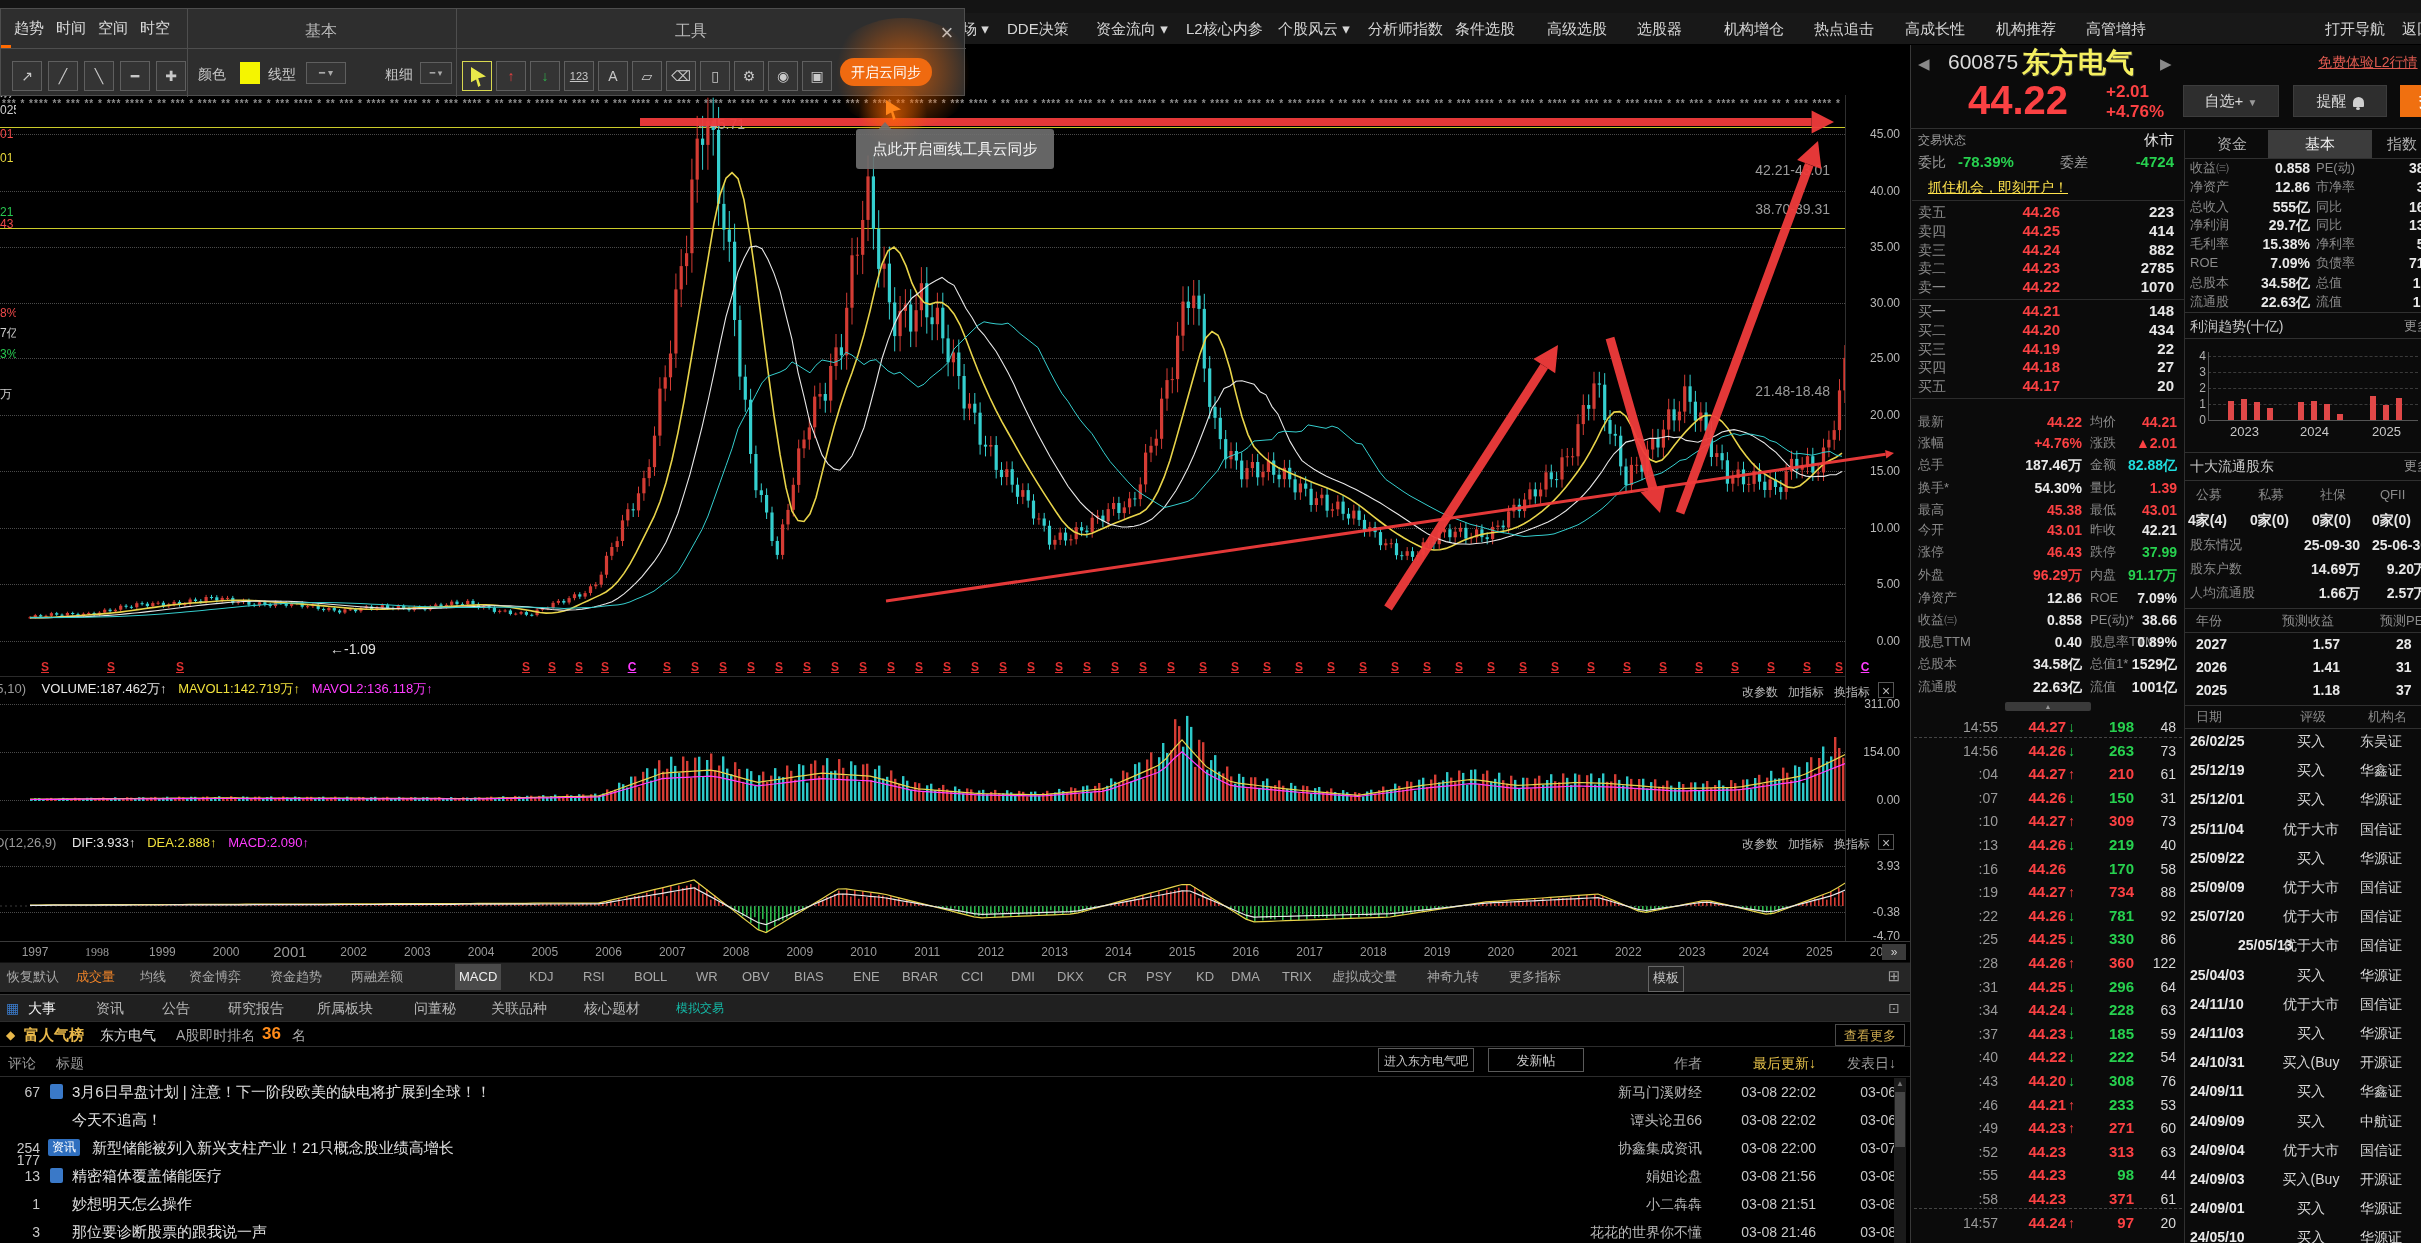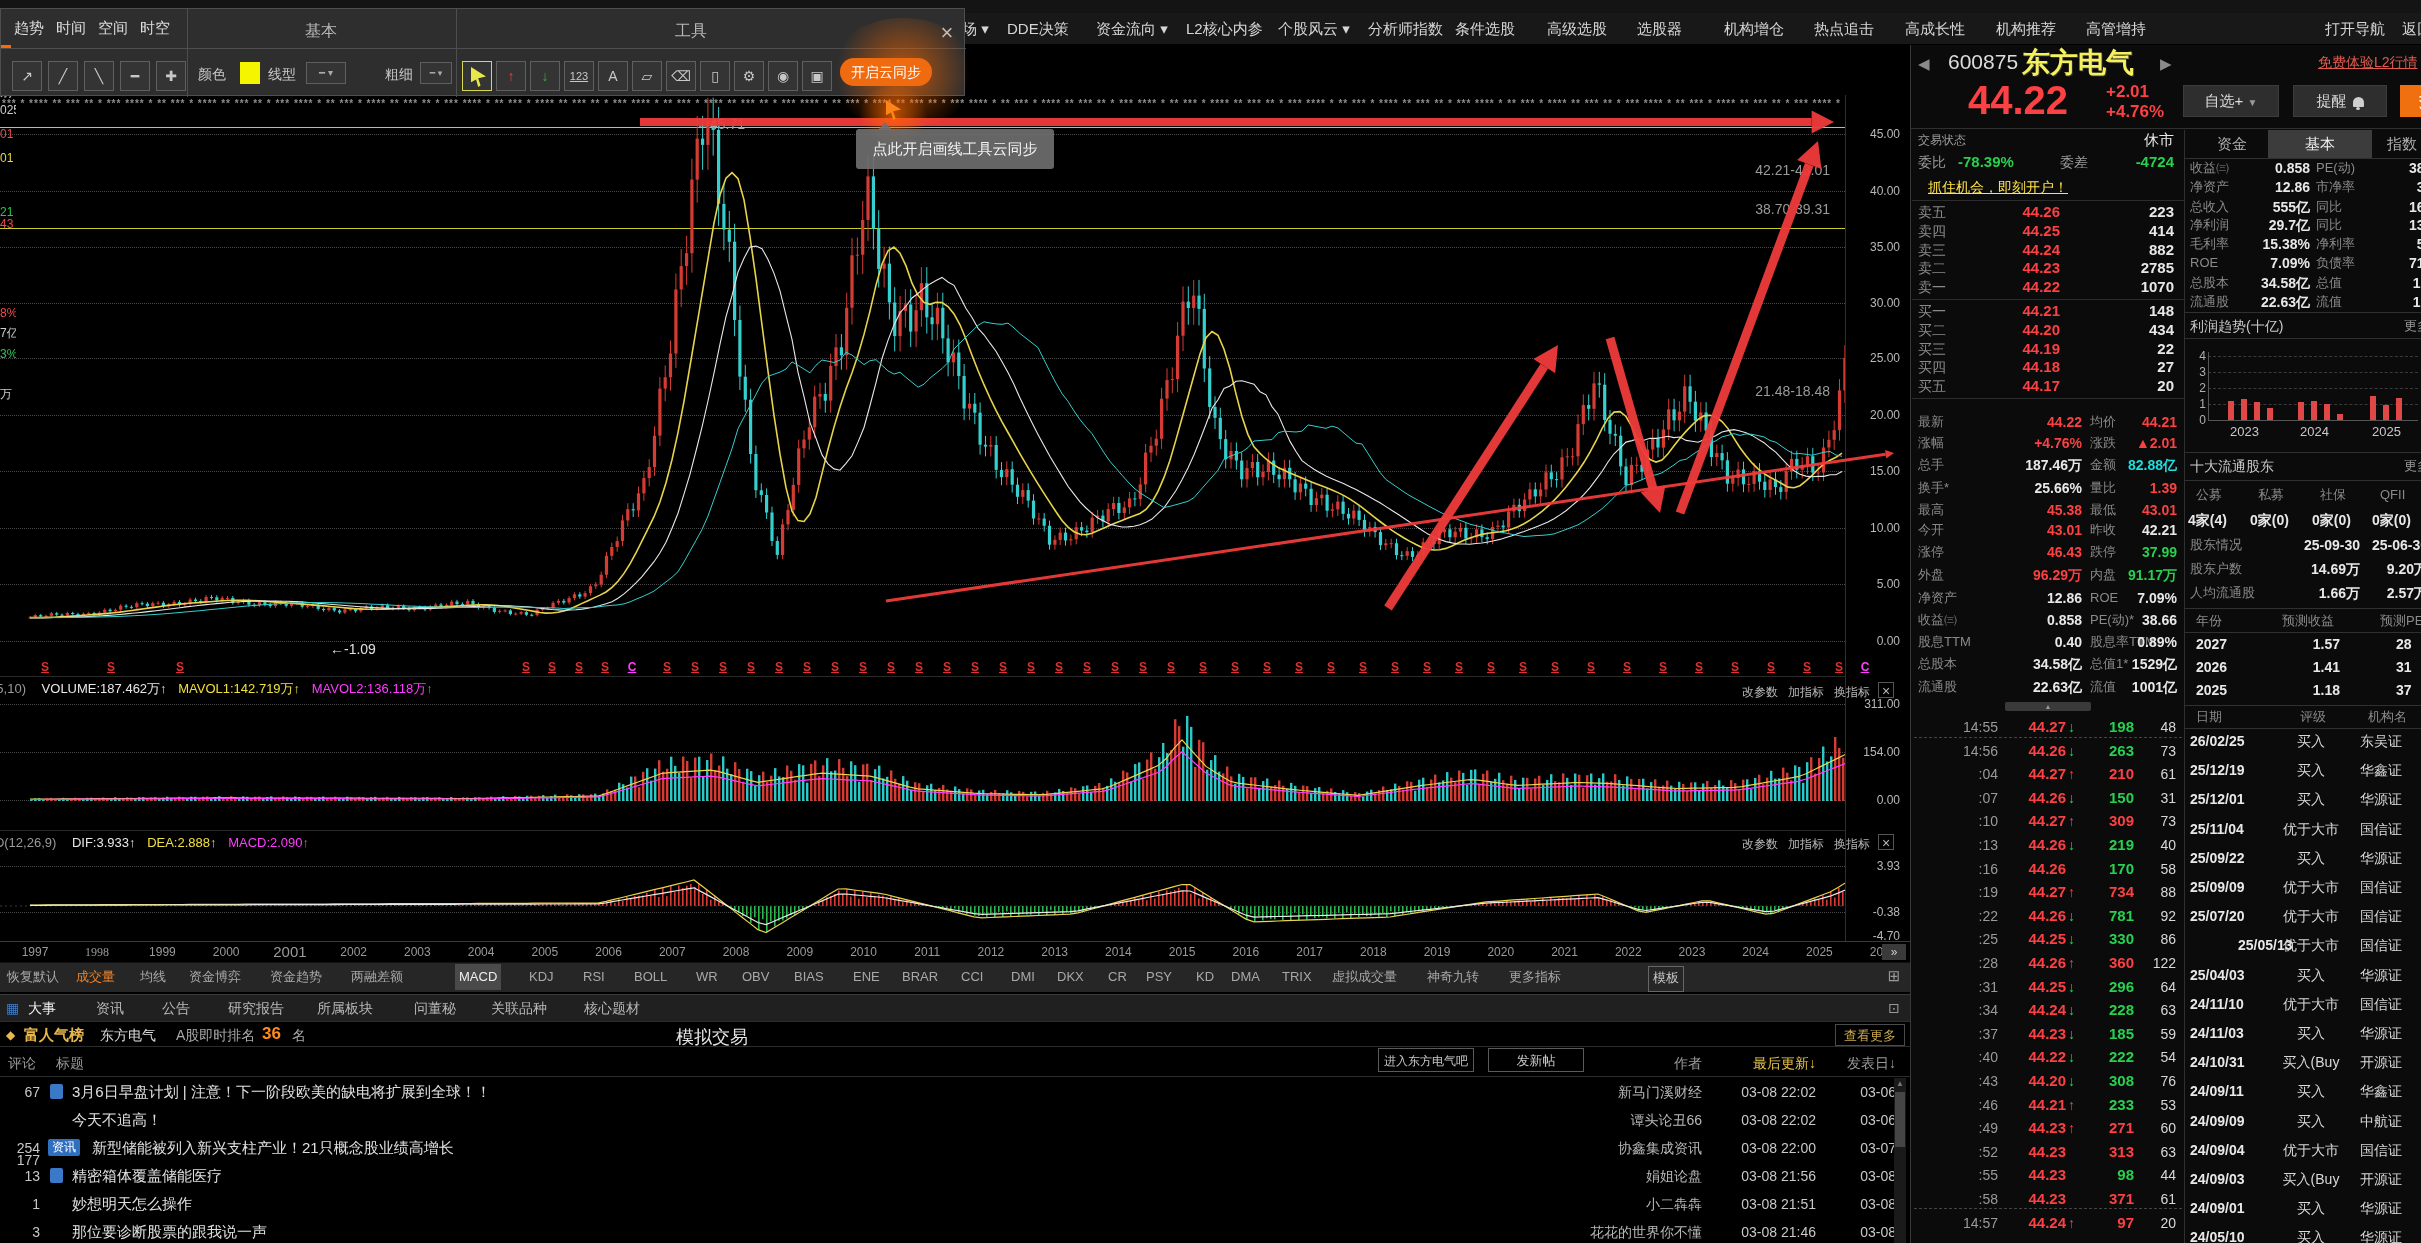--- a/index.html
+++ b/index.html
@@ -1569,21 +1569,21 @@
     <div class="abs txt" style="left: 0px; top: 995px; width: 1910px; height: 26px; background: rgb(32, 32, 32);"></div>
     <div class="abs txt" style="left: 6px; top: 1000px; width: 16px; height: 16px; color: rgb(58, 121, 200); font-size: 14px; line-height: 16px; z-index: 4;">▦</div>
     <div class="abs txt" style="left: 28px; top: 995px; height: 26px; font-size: 14px; line-height: 26px; z-index: 4; color: rgb(240, 240, 240);">大事</div>
     <div class="abs txt" style="left: 96px; top: 995px; height: 26px; font-size: 14px; line-height: 26px; z-index: 4; color: rgb(184, 184, 184);">资讯</div>
     <div class="abs txt" style="left: 162px; top: 995px; height: 26px; font-size: 14px; line-height: 26px; z-index: 4; color: rgb(184, 184, 184);">公告</div>
     <div class="abs txt" style="left: 228px; top: 995px; height: 26px; font-size: 14px; line-height: 26px; z-index: 4; color: rgb(184, 184, 184);">研究报告</div>
     <div class="abs txt" style="left: 317px; top: 995px; height: 26px; font-size: 14px; line-height: 26px; z-index: 4; color: rgb(184, 184, 184);">所属板块</div>
     <div class="abs txt" style="left: 414px; top: 995px; height: 26px; font-size: 14px; line-height: 26px; z-index: 4; color: rgb(184, 184, 184);">问董秘</div>
     <div class="abs txt" style="left: 491px; top: 995px; height: 26px; font-size: 14px; line-height: 26px; z-index: 4; color: rgb(184, 184, 184);">关联品种</div>
     <div class="abs txt" style="left: 584px; top: 995px; height: 26px; font-size: 14px; line-height: 26px; z-index: 4; color: rgb(184, 184, 184);">核心题材</div>
-    <div class="abs txt" style="left: 676px; top: 995px; height: 26px; font-size: 18px; line-height: 26px; z-index: 4; color: #e5e5e5; margin-top: 29px;">模拟交易</div>
+    <div class="abs txt" style="left: 676px; top: 995px; height: 26px; font-size: 12px; line-height: 26px; z-index: 4; color: #14b8a6;">模拟交易</div>
     <div class="abs txt c" style="left: 1884px; top: 999px; width: 20px; height: 18px; color: rgb(154, 154, 154); font-size: 14px; line-height: 18px; z-index: 4;">⊡</div>
     <div class="abs txt" style="left: 0px; top: 1021px; width: 1910px; height: 1px; background: rgb(44, 44, 44);"></div>
     <div class="abs txt" style="left: 6px; top: 1028px; width: 14px; height: 14px; color: rgb(232, 184, 74); font-size: 12px; line-height: 14px;">◆</div>
     <div class="abs txt" style="left: 24px; top: 1024px; height: 22px; color: rgb(232, 184, 74); font-size: 15px; font-weight: bold; line-height: 22px;">富人气榜</div>
     <div class="abs txt" style="left: 100px; top: 1024px; height: 22px; color: rgb(220, 220, 220); font-size: 14px; line-height: 22px;">东方电气</div>
     <div class="abs txt" style="left: 176px; top: 1024px; height: 22px; color: rgb(168, 168, 168); font-size: 14px; line-height: 22px;">A股即时排名</div>
     <div class="abs txt" style="left: 262px; top: 1022px; height: 24px; color: rgb(255, 140, 26); font-size: 17px; font-weight: bold; line-height: 24px;">36</div>
     <div class="abs txt" style="left: 292px; top: 1024px; height: 22px; color: rgb(168, 168, 168); font-size: 14px; line-height: 22px;">名</div>
     <div class="abs txt c" style="left: 1835px; top: 1024px; width: 70px; height: 22px; color: rgb(202, 168, 78); font-size: 13px; line-height: 22px; border: 1px solid rgb(74, 74, 74);">查看更多</div>
     <div class="abs txt" style="left: 0px; top: 1046px; width: 1910px; height: 1px; background: rgb(44, 44, 44);"></div>
@@ -1672,21 +1672,21 @@
     <div class="abs txt r red" style="left: 2106px; top: 413px; width: 71px; height: 18px; font-size: 14px; font-weight: bold; line-height: 18px;">44.21</div>
     <div class="abs txt" style="left: 1918px; top: 434px; width: 62px; height: 18px; color: rgb(138, 138, 138); font-size: 13px; line-height: 18px;">涨幅</div>
     <div class="abs txt r red" style="left: 1986px; top: 434px; width: 96px; height: 18px; font-size: 14px; font-weight: bold; line-height: 18px;">+4.76%</div>
     <div class="abs txt" style="left: 2090px; top: 434px; width: 60px; height: 18px; color: rgb(138, 138, 138); font-size: 13px; line-height: 18px;">涨跌</div>
     <div class="abs txt r red" style="left: 2106px; top: 434px; width: 71px; height: 18px; font-size: 14px; font-weight: bold; line-height: 18px;">▲2.01</div>
     <div class="abs txt" style="left: 1918px; top: 456px; width: 62px; height: 18px; color: rgb(138, 138, 138); font-size: 13px; line-height: 18px;">总手</div>
     <div class="abs txt r wht" style="left: 1986px; top: 456px; width: 96px; height: 18px; font-size: 14px; font-weight: bold; line-height: 18px;">187.46万</div>
     <div class="abs txt" style="left: 2090px; top: 456px; width: 60px; height: 18px; color: rgb(138, 138, 138); font-size: 13px; line-height: 18px;">金额</div>
     <div class="abs txt r cyn" style="left: 2106px; top: 456px; width: 71px; height: 18px; font-size: 14px; font-weight: bold; line-height: 18px;">82.88亿</div>
     <div class="abs txt" style="left: 1918px; top: 479px; width: 62px; height: 18px; color: rgb(138, 138, 138); font-size: 13px; line-height: 18px;">换手*</div>
-    <div class="abs txt r wht" style="left: 1986px; top: 479px; width: 96px; height: 18px; font-size: 14px; font-weight: bold; line-height: 18px;">25.66%</div>
+    <div class="abs txt r wht" style="left: 1986px; top: 479px; width: 96px; height: 18px; font-size: 14px; font-weight: bold; line-height: 18px;">54.30%</div>
     <div class="abs txt" style="left: 2090px; top: 479px; width: 60px; height: 18px; color: rgb(138, 138, 138); font-size: 13px; line-height: 18px;">量比</div>
     <div class="abs txt r red" style="left: 2106px; top: 479px; width: 71px; height: 18px; font-size: 14px; font-weight: bold; line-height: 18px;">1.39</div>
     <div class="abs txt" style="left: 1918px; top: 501px; width: 62px; height: 18px; color: rgb(138, 138, 138); font-size: 13px; line-height: 18px;">最高</div>
     <div class="abs txt r red" style="left: 1986px; top: 501px; width: 96px; height: 18px; font-size: 14px; font-weight: bold; line-height: 18px;">45.38</div>
     <div class="abs txt" style="left: 2090px; top: 501px; width: 60px; height: 18px; color: rgb(138, 138, 138); font-size: 13px; line-height: 18px;">最低</div>
     <div class="abs txt r red" style="left: 2106px; top: 501px; width: 71px; height: 18px; font-size: 14px; font-weight: bold; line-height: 18px;">43.01</div>
     <div class="abs txt" style="left: 1918px; top: 521px; width: 62px; height: 18px; color: rgb(138, 138, 138); font-size: 13px; line-height: 18px;">今开</div>
     <div class="abs txt r red" style="left: 1986px; top: 521px; width: 96px; height: 18px; font-size: 14px; font-weight: bold; line-height: 18px;">43.01</div>
     <div class="abs txt" style="left: 2090px; top: 521px; width: 60px; height: 18px; color: rgb(138, 138, 138); font-size: 13px; line-height: 18px;">昨收</div>
     <div class="abs txt r wht" style="left: 2106px; top: 521px; width: 71px; height: 18px; font-size: 14px; font-weight: bold; line-height: 18px;">42.21</div>

